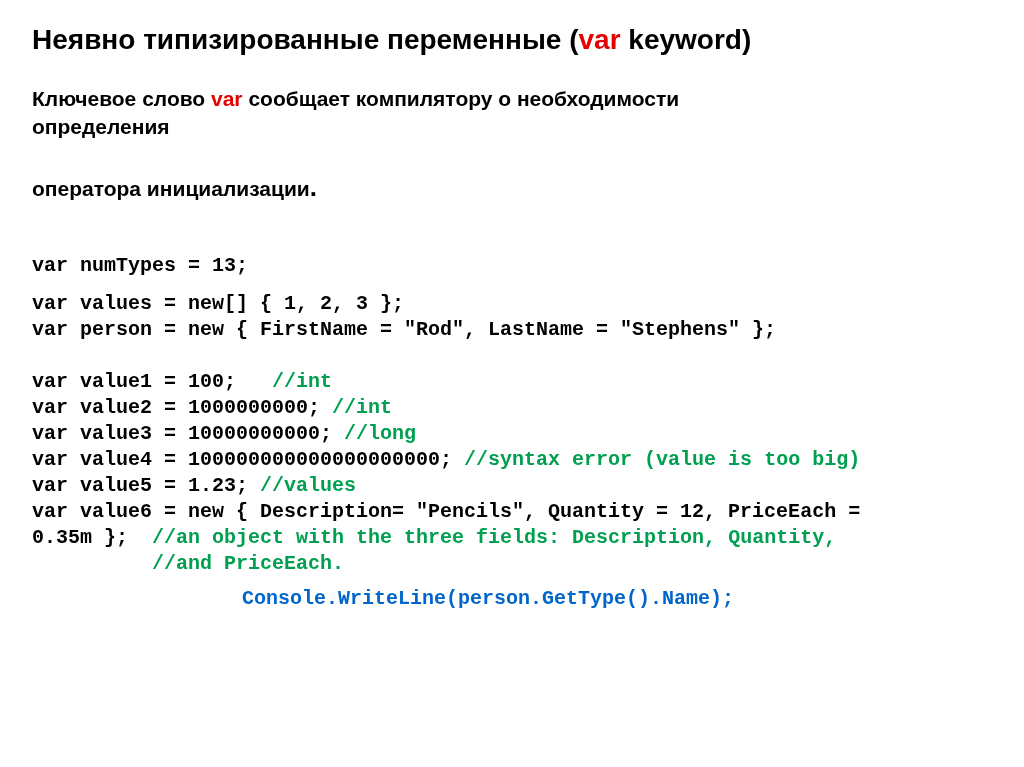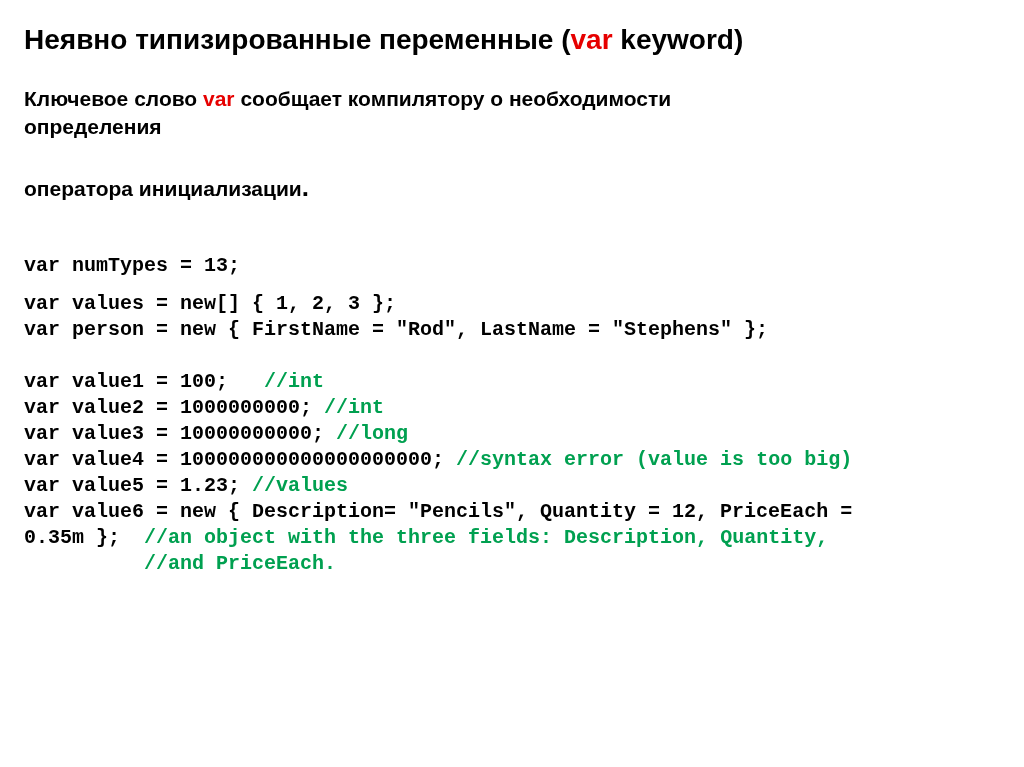--- a/index.html
+++ b/index.html
@@ -9,21 +9,21 @@
     height: 767px;
     background: #ffffff;
     font-family: Arial, Helvetica, sans-serif;
     color: #000000;
     overflow: hidden;
   }
   .slide {
     box-sizing: border-box;
     width: 837px;
     height: 767px;
-    padding: 22px 32px 20px 24px;
+    padding: 22px 32px 20px 32px;
   }
   h1.title {
     font-size: 28px;
     font-weight: bold;
     margin: 0 0 28px 0;
     line-height: 1.25;
   }
   .red { color: #e60000; }
   .green { color: #00a050; text-align: center; }
   .desc {
@@ -73,14 +73,15 @@
 
 <span>var value1 = 100;   </span><span class="green">//int</span>
 <span>var value2 = 1000000000; </span><span class="green">//int</span>
 <span>var value3 = 10000000000; </span><span class="green">//long</span>
 <span>var value4 = 100000000000000000000; </span><span class="green">//syntax error (value is too big)</span>
 <span>var value5 = 1.23; </span><span class="green">//values</span>
 <span>var value6 = new { Description= "Pencils", Quantity = 12, PriceEach =</span>
 <span>0.35m };  </span><span class="green">//an object with the three fields: Description, Quantity,</span>
 <span class="green">          //and PriceEach.</span></pre>
 
+  <div class="console-line">Console.WriteLine(person.GetType().Name);</div>
 
 </div>
 
 </body></html>

